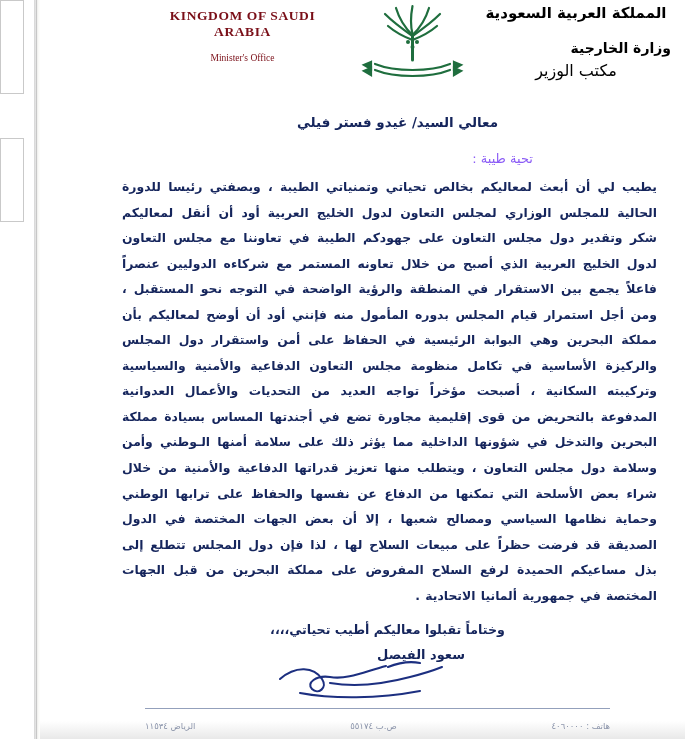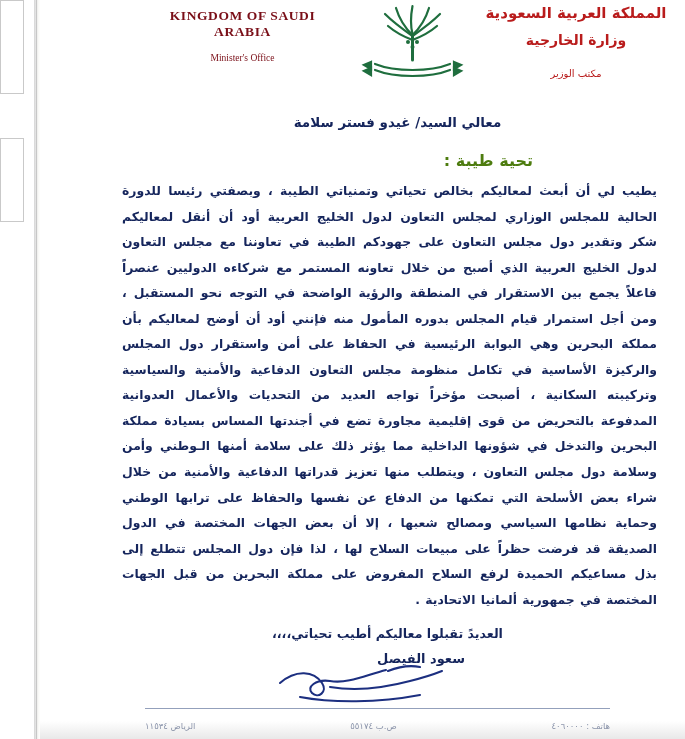--- a/index.html
+++ b/index.html
@@ -94,57 +94,58 @@
     height: 90px;
   }
   .lh-emblem svg { display: block; }
 
   .lh-right {
     position: absolute;
     right: 14px;
     top: 4px;
     width: 190px;
     text-align: center;
-    color: #b91c1c;
+    color: #000000;
     font-family: "DejaVu Sans", sans-serif;
     direction: rtl;
   }
   .lh-r1 {
     font-size: 15px;
     font-weight: 700;
     letter-spacing: 0.5px;
   }
   .lh-r2 {
     font-size: 14px;
     font-weight: 700;
-    margin-top: 10px;
+    margin-top: 18px;
+    text-align: right;
   }
   .lh-r3 {
-    font-size: 10px;
-    margin-top: 20px;
+    font-size: 16px;
+    margin-top: 5px;
   }
 
   
   .addressee {
     direction: rtl;
     text-align: center;
     color: #15255c;
     font-weight: 700;
     font-size: 13.5px;
     line-height: 1.85;
     margin: 14px 90px 0 160px;
   }
 
   
   .salutation {
     direction: rtl;
     text-align: right;
-    color: #4d7c0f;
-    font-weight: 700;
-    font-size: 16px;
+    color: #8b5cf6;
+    font-weight: 400;
+    font-size: 13px;
     margin: 16px 22px 0 0;
     padding-right: 130px;
   }
 
   
   .body-text {
     direction: rtl;
     text-align: justify;
     text-align-last: right;
     color: #15255c;
@@ -271,30 +272,30 @@
 
       <div class="lh-right">
         <div class="lh-r1">المملكة العربية السعودية</div>
         <div class="lh-r2">وزارة الخارجية</div>
         <div class="lh-r3">مكتب الوزير</div>
       </div>
 
     </div>
 
     <div class="addressee">
-      <div>معالي السيد/ غيدو فستر سلامة</div>
+      <div>معالي السيد/ غيدو فستر فيلي</div>
     </div>
 
     <div class="salutation">تحية طيبة :</div>
 
     <div class="body-text">
       <p>يطيب لي أن أبعث لمعاليكم بخالص تحياتي وتمنياتي الطيبة ، وبصفتي رئيسا للدورة الحالية للمجلس الوزاري لمجلس التعاون لدول الخليج العربية أود أن أنقل لمعاليكم شكر وتقدير دول مجلس التعاون على جهودكم الطيبة في تعاوننا مع مجلس التعاون لدول الخليج العربية الذي أصبح من خلال تعاونه المستمر مع شركاءه الدوليين عنصراً فاعلاً يجمع بين الاستقرار في المنطقة والرؤية الواضحة في التوجه نحو المستقبل ، ومن أجل استمرار قيام المجلس بدوره المأمول منه فإنني أود أن أوضح لمعاليكم بأن مملكة البحرين وهي البوابة الرئيسية في الحفاظ على أمن واستقرار دول المجلس والركيزة الأساسية في تكامل منظومة مجلس التعاون الدفاعية والأمنية والسياسية وتركيبته السكانية ، أصبحت مؤخراً تواجه العديد من التحديات والأعمال العدوانية المدفوعة بالتحريض من قوى إقليمية مجاورة تضع في أجندتها المساس بسيادة مملكة البحرين والتدخل في شؤونها الداخلية مما يؤثر ذلك على سلامة أمنها الـوطني وأمن وسلامة دول مجلس التعاون ، ويتطلب منها تعزيز قدراتها الدفاعية والأمنية من خلال شراء بعض الأسلحة التي تمكنها من الدفاع عن نفسها والحفاظ على ترابها الوطني وحماية نظامها السياسي ومصالح شعبها ، إلا أن بعض الجهات المختصة في الدول الصديقة قد فرضت حظراً على مبيعات السلاح لها ، لذا فإن دول المجلس تتطلع إلى بذل مساعيكم الحميدة لرفع السلاح المفروض على مملكة البحرين من قبل الجهات المختصة في جمهورية ألمانيا الاتحادية .</p>
     </div>
 
-    <div class="closing">العديدً تقبلوا معاليكم  أطيب تحياتي،،،،</div>
+    <div class="closing">وختاماً تقبلوا معاليكم  أطيب تحياتي،،،،</div>
 
     <div class="signature-zone">
       <div class="sig-name">سعود الفيصل</div>
       <div class="sig-mark">
         <svg width="200" height="52" viewBox="0 0 200 52" xmlns="http://www.w3.org/2000/svg">
           <g fill="none" stroke="#1c2f80" stroke-width="2.1" stroke-linecap="round">
             <path d="M10 22 C26 8, 44 10, 52 22 C58 31, 48 38, 42 32 C36 26, 46 18, 60 20 C78 23, 96 14, 116 9"></path>
             <path d="M60 26 C84 30, 110 28, 140 20 C152 17, 162 14, 172 10"></path>
             <path d="M30 36 C62 42, 108 42, 150 34"></path>
             <path d="M118 10 C128 6, 140 4, 150 6"></path>

